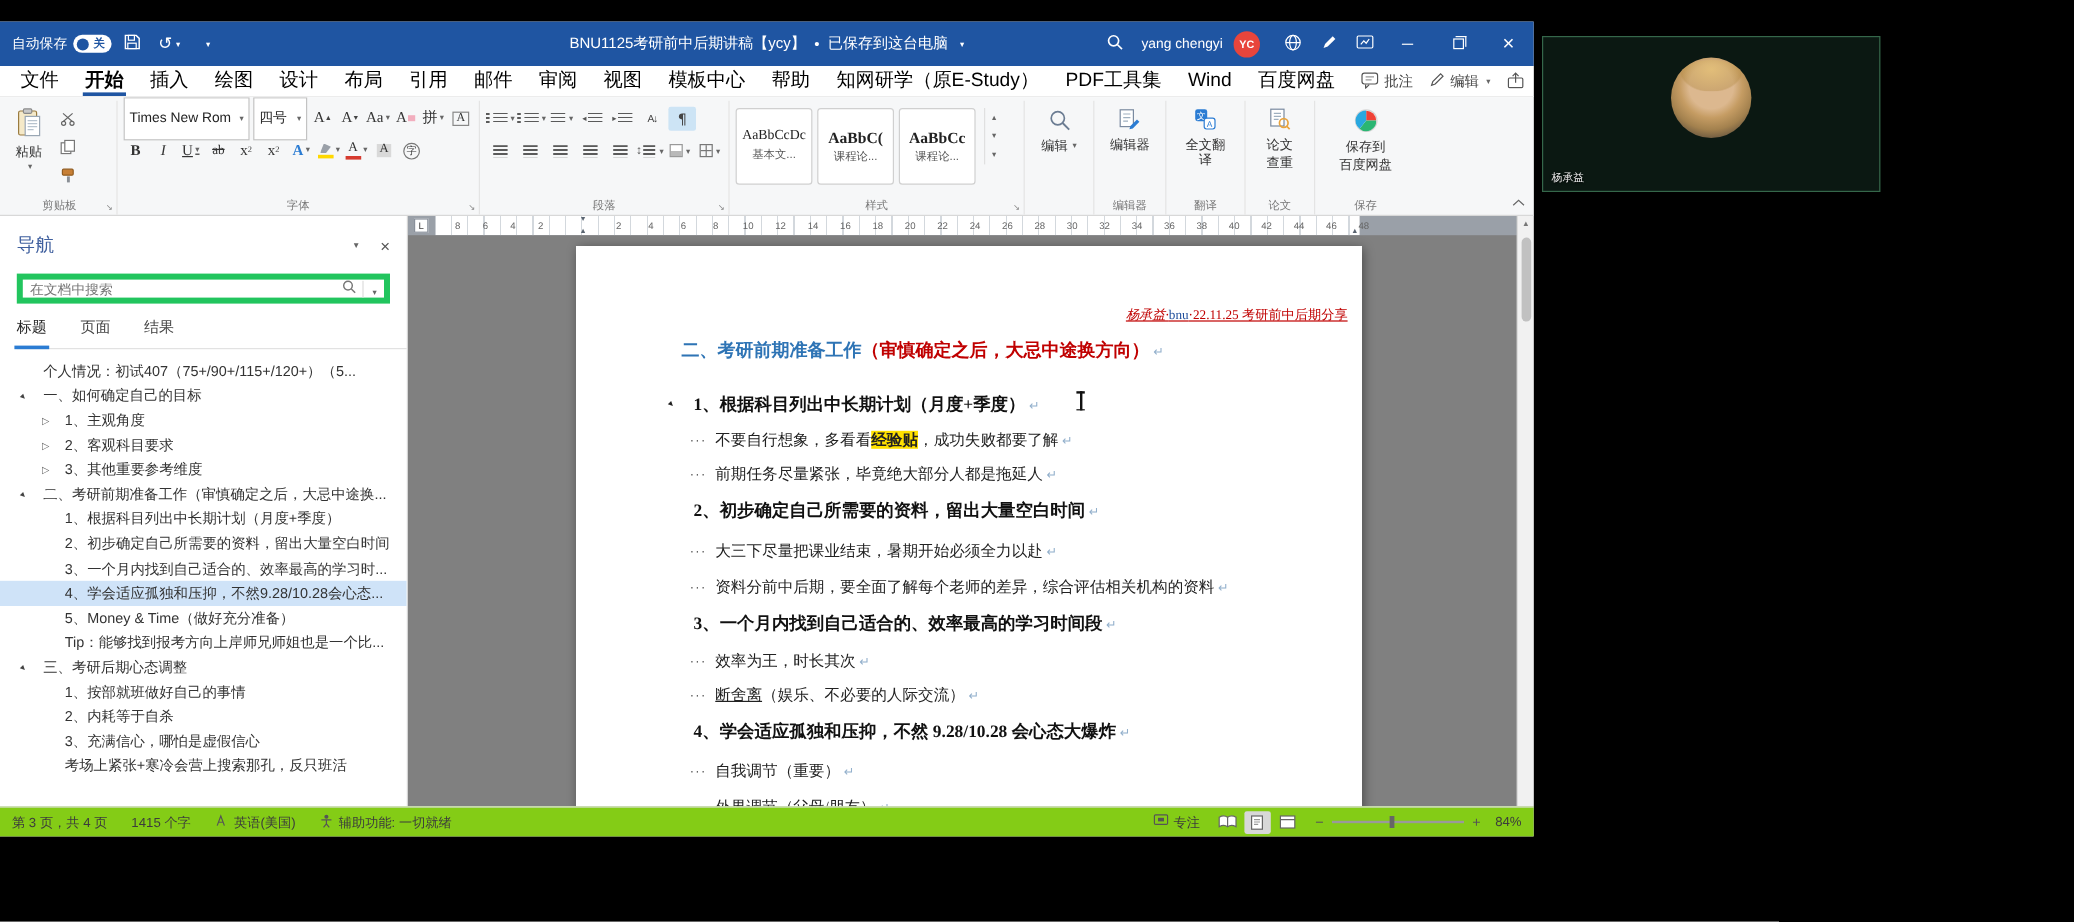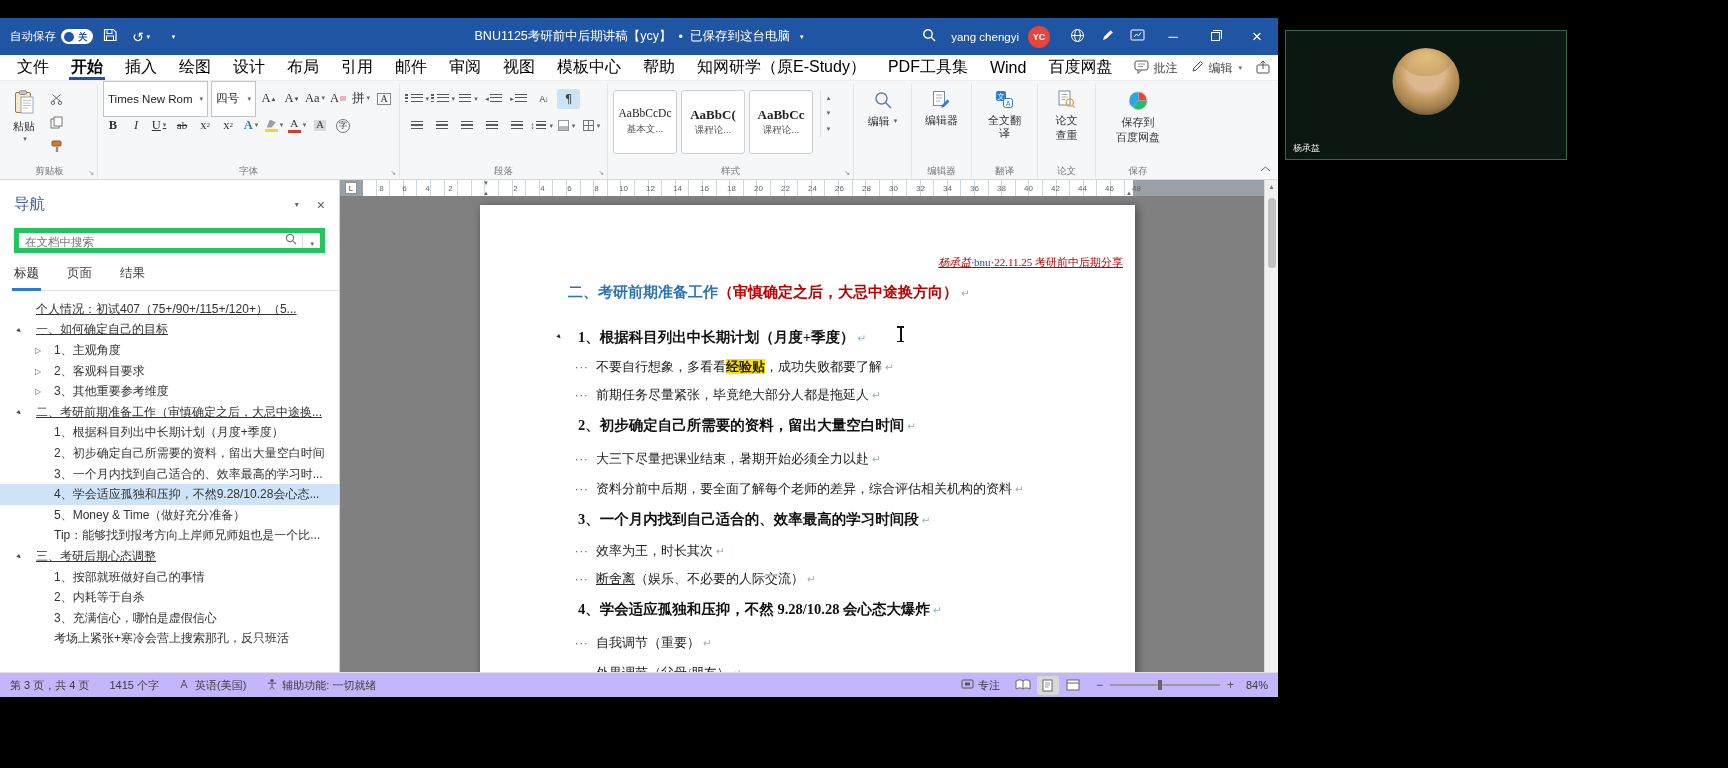--- a/index.html
+++ b/index.html
@@ -96,21 +96,21 @@
   .np-search{margin:13px 14px 0 14px;height:25px;border:5px solid #22c55e;display:flex;align-items:flex-end;padding:0 6px;background:#fff;}
   .np-search input{flex:1;border:none;outline:none;font-size:11.5px;color:#333;background:transparent;font-family:inherit;}
   .np-search input::placeholder{color:#767676;}
   .np-sdiv{width:1px;height:14px;background:#ddd;margin:0 5px;}
   .np-tabs{display:flex;margin:12px 0 0 14px;border-bottom:1px solid #e2e2e2;font-size:12.5px;color:#444;}
   .np-tab{margin-right:28px;padding-bottom:8px;position:relative;}
   .np-tab.active{color:#222;}
   .np-tab.active::after{content:"";position:absolute;left:-2px;right:-2px;bottom:-1px;height:3px;background:#2b7cd3;}
   .np-items{position:absolute;top:119px;left:0;right:0;bottom:0;overflow:hidden;font-size:12px;color:#333;}
   .nrow{height:20.6px;display:flex;align-items:center;white-space:nowrap;overflow:hidden;position:relative;padding-right:4px;}
-  .nrow.lvl0{padding-left:36px;text-decoration:underline;}
+  .nrow.lvl0{padding-left:36px;}
   .nrow.lvl1{padding-left:54px;}
   .nrow.sel{background:#cfe3f8;}
   .arr{position:absolute;font-size:8px;color:#444;top:6px;}
   .arr.exp{left:17px;transform:rotate(-45deg);}
   .arr.col{left:35px;color:#666;}
 
   .docarea{flex:1;position:relative;background:#808080;}
   .ruler{position:absolute;top:0;left:0;right:14px;height:16px;background:#9aa0a8;overflow:hidden;}
   .ruler-white{position:absolute;left:23px;top:0;bottom:0;width:770px;background:#fff;background-image:repeating-linear-gradient(to right,transparent 0 12.6px,#d3d8dd 12.6px 13.6px);}
   .tabsel{position:absolute;left:5px;top:2px;width:12px;height:12px;background:#fff;border:1px solid #8a919b;display:flex;align-items:center;justify-content:center;font-size:8px;color:#444;z-index:2;}
@@ -137,21 +137,21 @@
   .outline-mark{position:absolute;left:77px;top:127px;font-size:8px;color:#222;transform:rotate(-45deg);}
   .ibeam{position:absolute;left:420px;top:121px;width:1.5px;height:16px;background:#111;}
   .ibeam::before,.ibeam::after{content:"";position:absolute;left:-2.6px;width:7px;height:1.5px;background:#111;}
   .ibeam::before{top:0;}
   .ibeam::after{bottom:0;}
   .vscroll{position:absolute;top:0;right:0;width:14px;bottom:0;background:#f1f1f1;border-left:1px solid #dcdcdc;display:flex;flex-direction:column;align-items:center;}
   .varr{height:13px;font-size:6.5px;color:#777;display:flex;align-items:center;}
   .vthumb{width:8px;height:70px;background:#c1c1c1;border-radius:4px;margin-top:5px;}
 
   
-  .statusbar{position:absolute;left:0;right:0;bottom:0;height:25px;background:#c4b5fd;border-top:1px solid #e0e0e0;display:flex;align-items:center;justify-content:space-between;font-size:11px;color:#3c3c3c;padding:0 10px;}
+  .statusbar{position:absolute;left:0;right:0;bottom:0;height:25px;background:#84cc16;border-top:1px solid #e0e0e0;display:flex;align-items:center;justify-content:space-between;font-size:11px;color:#3c3c3c;padding:0 10px;}
   .sb-left{display:flex;align-items:center;gap:20px;}
   .sb-right{display:flex;align-items:center;gap:12px;}
   .sb-item{display:flex;align-items:center;gap:4px;white-space:nowrap;}
   .viewicos{display:flex;align-items:center;gap:3px;}
   .vico{width:22px;height:19px;display:flex;align-items:center;justify-content:center;border-radius:2px;}
   .vico.sel{background:#d8d8d8;}
   .zoomslider{display:flex;align-items:center;gap:7px;}
   .ztrack{width:110px;height:2px;background:#9a9a9a;position:relative;}
   .zthumb{position:absolute;left:44%;top:-4px;width:4px;height:10px;background:#666;}
   .zsign{font-size:12px;color:#555;}

